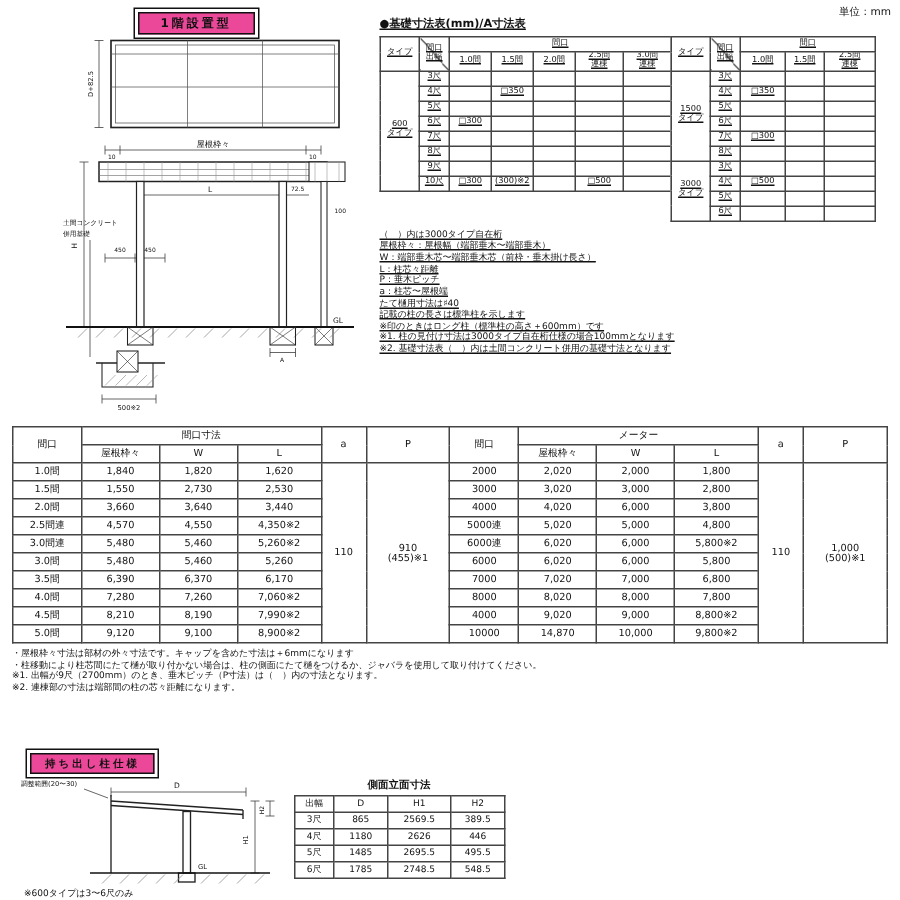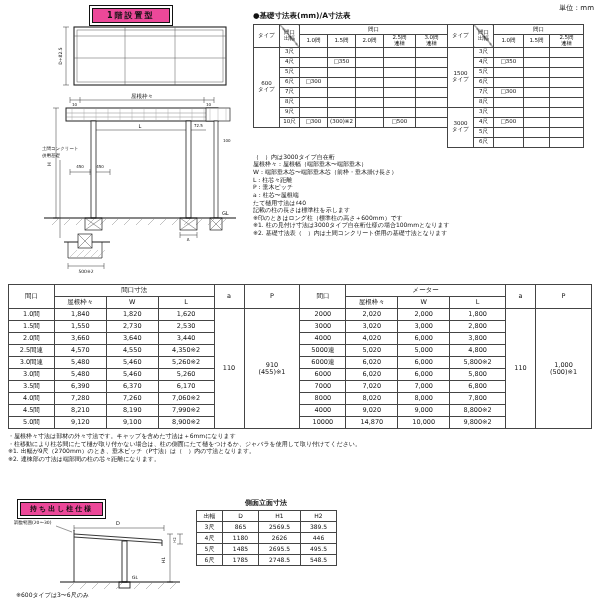--- a/index.html
+++ b/index.html
@@ -7,30 +7,30 @@
        font-family:"DejaVu Sans","Liberation Sans",sans-serif;color:#111;}
   .unit{position:absolute;top:3px;right:6px;font-size:7px;}
   .box-label{position:absolute;border:1px solid #111;outline:1px solid #111;outline-offset:2px;
              background:#ec4899;font-weight:bold;letter-spacing:2px;}
   .install-box{left:92px;top:8px;font-size:8px;padding:1px 14px;}
   .cant-box{left:20px;top:502px;font-size:7px;padding:1px 9px;}
   .plan-svg{position:absolute;left:56px;top:25px;}
   .elev-svg{position:absolute;left:40px;top:92px;}
   .cant-svg{position:absolute;left:12px;top:516px;}
   .cant-note{position:absolute;left:16px;top:591px;font-size:6px;}
-  .foundation{position:absolute;left:253px;top:11px;width:342px;}
+  .foundation{position:absolute;left:253px;top:11px;width:342px;text-decoration:underline;}
   .f-title{font-size:7.5px;font-weight:bold;margin-bottom:3px;}
   .f-tables{display:flex;align-items:flex-start;}
   .tbl-f-right{margin-left:-1px;}
   .dim{position:absolute;left:8px;top:284px;width:584px;}
   .d-title{font-size:8px;font-weight:bold;margin-bottom:3px;}
   .d-notes{margin-top:3px;}
   .f-notes{margin-top:5px;}
   .notes .note-line{font-size:6px;line-height:1.27;}
-  .side-elev{position:absolute;left:196px;top:498px;width:150px;}
+  .side-elev{position:absolute;left:196px;top:518px;width:150px;}
   .s-title{font-size:7px;font-weight:bold;text-align:center;width:140px;margin-bottom:2px;}
   .tbl{border-collapse:collapse;table-layout:fixed;background:#fff;}
   .tbl th,.tbl td{border:1px solid #444;padding:0;text-align:center;vertical-align:middle;
                   font-weight:normal;white-space:pre-line;color:#111;overflow:hidden;}
   .tbl-f th,.tbl-f td{font-size:5.5px;height:9px;line-height:1.08;}
   .tbl-dim th,.tbl-dim td{font-size:6.5px;height:11px;line-height:1.05;}
   .tbl-side th,.tbl-side td{font-size:6px;height:10px;line-height:1.1;}
   .typecell{font-size:5.5px;line-height:1.2;}
   .diag{background:linear-gradient(to top right,transparent 48.5%,#555 48.5%,#555 51.5%,transparent 51.5%);
         font-size:4.5px;line-height:1.8;}

